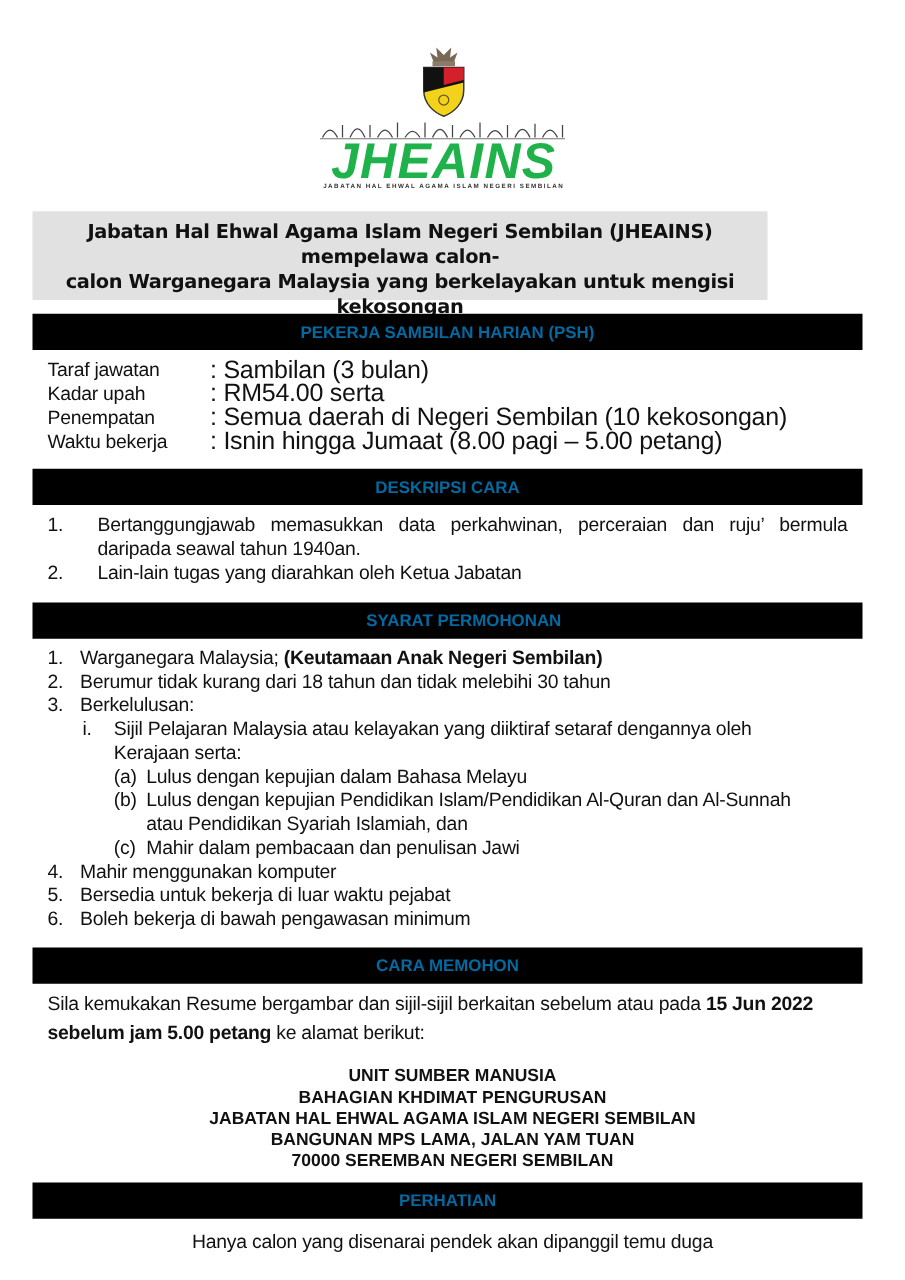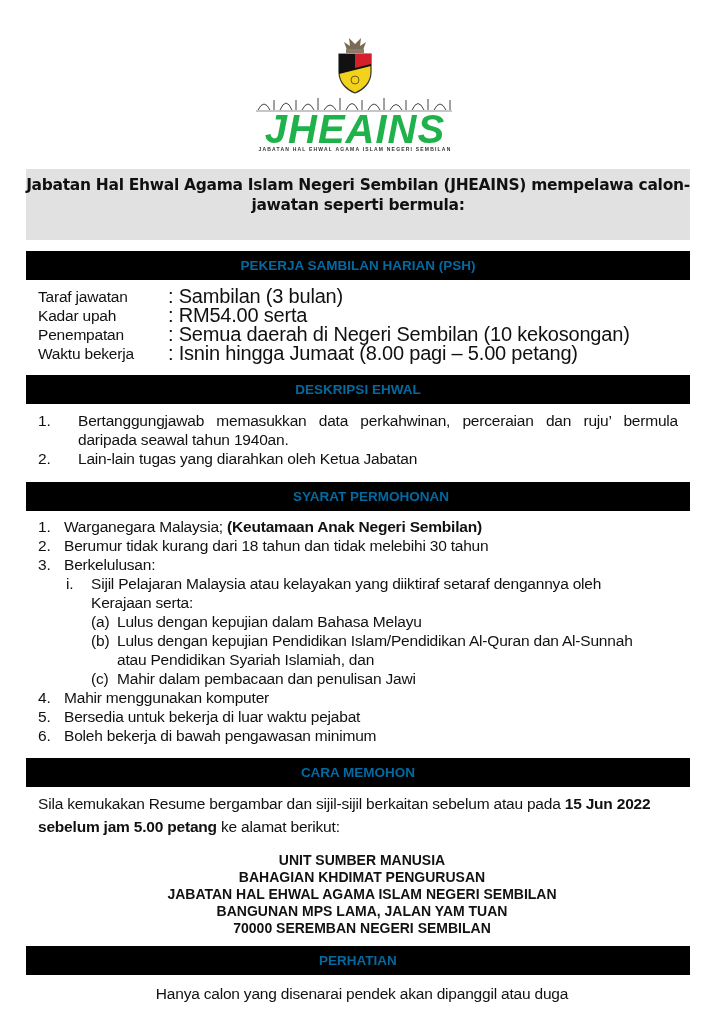--- a/index.html
+++ b/index.html
@@ -8,21 +8,21 @@
 
   .logo-wrap { position: absolute; left: 250px; top: 36px; width: 210px; height: 118px; }
   .crest { position: absolute; left: 83px; top: 0; width: 44px; height: 58px; }
   .jawi { position: absolute; left: 4px; top: 58px; width: 200px; height: 20px; }
   .brand { position: absolute; left: 0; top: 76px; width: 210px; height: 34px; text-align: center;
            font-family: "Liberation Sans", sans-serif; font-weight: 900; font-style: italic;
            font-size: 40px; line-height: 34px; letter-spacing: 1px; }
   .brand-sub { position: absolute; left: 0; top: 110px; width: 210px; text-align: center;
                font-size: 5px; font-weight: bold; letter-spacing: 1.2px; color: #333; }
 
-  .intro { position: absolute; left: 26px; top: 169px; width: 664px; height: 71px; background: #e1e1e1;
+  .intro { position: absolute; left: 26px; top: 169px; width: 588px; height: 71px; background: #e1e1e1;
            text-align: center; font-weight: bold; font-size: 15.5px; line-height: 20px; padding-top: 6px;
            font-family: "DejaVu Sans", sans-serif; letter-spacing: -0.3px; }
   .intro span { display: block; }
 
   .bar { position: absolute; left: 26px; width: 664px; height: 29px; background: #000; color: #0369a1;
          text-align: center; font-weight: bold; font-size: 13.5px; line-height: 29px; }
 
   .txt { position: absolute; font-size: 15.5px; line-height: 19px; white-space: nowrap; letter-spacing: -0.2px; }
   .bold { font-weight: bold; }
 
@@ -50,35 +50,36 @@
     </g>
   </svg>
   <div class="brand" style="color:#1fb24a;">
     <span>JHEAINS</span>
   </div>
   <div class="brand-sub">JABATAN HAL EHWAL AGAMA ISLAM NEGERI SEMBILAN</div>
 </div>
 
 <div class="intro">
   <span>Jabatan Hal Ehwal Agama Islam Negeri Sembilan (JHEAINS) mempelawa calon-</span>
+  <span>calon Warganegara Malaysia yang berkelayakan untuk mengisi kekosongan</span>
   <span>jawatan seperti bermula:</span>
 </div>
 
 <div class="bar" style="top:251px;">PEKERJA SAMBILAN HARIAN (PSH)</div>
 
 <div class="kv-label txt" style="top:287px;">Taraf jawatan</div>
 <div class="kv-value txt" style="top:287px;">: Sambilan (3 bulan)</div>
 <div class="kv-label txt" style="top:306px;">Kadar upah</div>
 <div class="kv-value txt" style="top:306px;">: RM54.00 serta</div>
 <div class="kv-label txt" style="top:325px;">Penempatan</div>
 <div class="kv-value txt" style="top:325px;">: Semua daerah di Negeri Sembilan (10 kekosongan)</div>
 <div class="kv-label txt" style="top:344px;">Waktu bekerja</div>
 <div class="kv-value txt" style="top:344px;">: Isnin hingga Jumaat (8.00 pagi – 5.00 petang)</div>
 
-<div class="bar" style="top:375px;">DESKRIPSI EHWAL</div>
+<div class="bar" style="top:375px;">DESKRIPSI CARA</div>
 
 <div class="txt" style="left:38px; top:411px;">1.</div>
 <div class="txt" style="left:78px; top:411px; width:600px; text-align:justify; text-align-last:justify;">Bertanggungjawab memasukkan data perkahwinan, perceraian dan ruju’ bermula</div>
 <div class="txt" style="left:78px; top:430px;">daripada  seawal  tahun 1940an.</div>
 <div class="txt" style="left:38px; top:449px;">2.</div>
 <div class="txt" style="left:78px; top:449px;">Lain-lain tugas yang diarahkan oleh Ketua Jabatan</div>
 
 <div class="bar" style="top:482px;padding-left:26px;">SYARAT PERMOHONAN</div>
 
 <div class="txt" style="left:38px; top:517px;">1.</div>
@@ -118,13 +119,13 @@
 <div class="txt" style="left:38px; top:794px;"><span>Sila kemukakan Resume bergambar dan sijil-sijil berkaitan sebelum atau pada </span><span class="bold">15 Jun 2022</span></div>
 <div class="txt" style="left:38px; top:817px;"><span class="bold">sebelum jam 5.00 petang</span><span> ke alamat berikut:</span></div>
 
 <div class="address" style="top:852px;">UNIT SUMBER MANUSIA</div>
 <div class="address" style="top:869px;">BAHAGIAN KHDIMAT PENGURUSAN</div>
 <div class="address" style="top:886px;">JABATAN HAL EHWAL AGAMA ISLAM NEGERI SEMBILAN</div>
 <div class="address" style="top:903px;">BANGUNAN MPS LAMA, JALAN YAM TUAN</div>
 <div class="address" style="top:920px;">70000 SEREMBAN NEGERI SEMBILAN</div>
 
 <div class="bar" style="top:946px;">PERHATIAN</div>
-<div class="txt" style="left:0; width:724px; text-align:center; top:984px;">Hanya calon yang disenarai pendek akan dipanggil atau duga</div>
+<div class="txt" style="left:0; width:724px; text-align:center; top:984px;">Hanya calon yang disenarai pendek akan dipanggil temu duga</div>
 
 </body></html>

